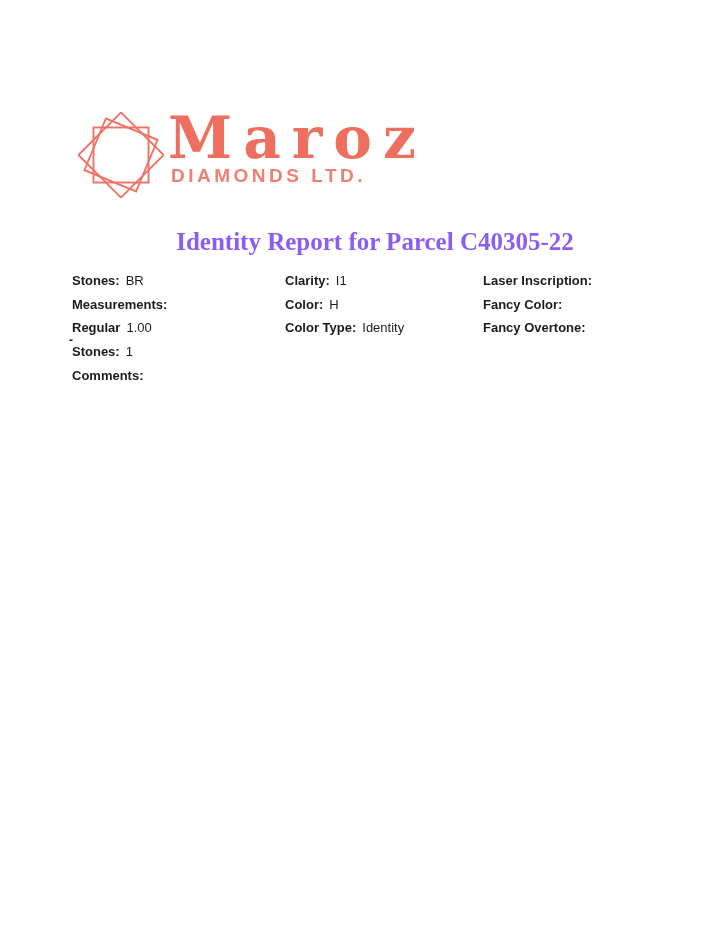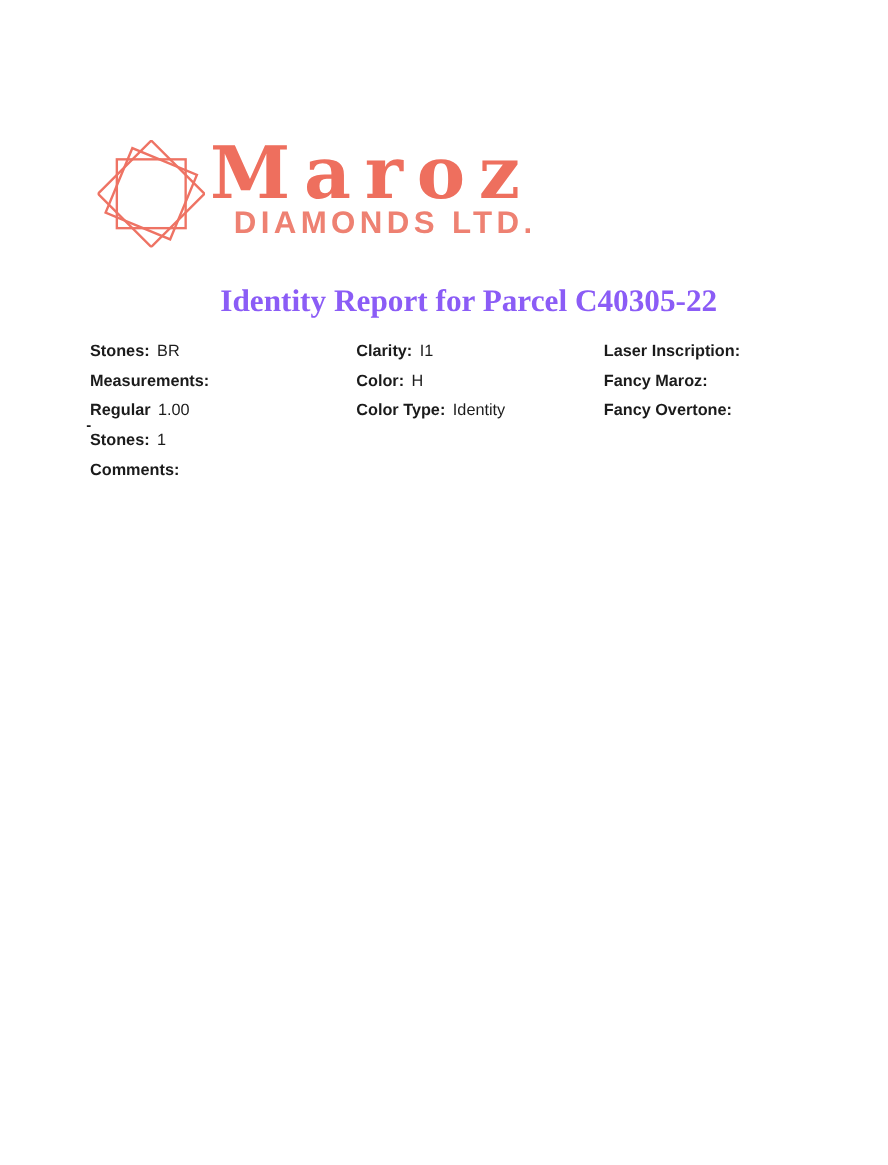--- a/index.html
+++ b/index.html
@@ -18,25 +18,24 @@
     font-family: "DejaVu Serif", serif;
     font-weight: bold;
     font-size: 58px; line-height: 1;
     letter-spacing: 11px;
     color: #ee6f5e;
     white-space: nowrap;
   }
   .logo-sub {
     left: 171px; top: 166px;
     font-weight: bold;
-    font-size: 25px; line-height: 1;
+    font-size: 19px; line-height: 1;
     letter-spacing: 3.5px;
     color: #ee8172;
     white-space: nowrap;
-    margin-left: 16px;
   }
 
   
   .report-title {
     left: 72px; top: 229px; width: 606px;
     text-align: center;
     font-family: "Liberation Serif", serif;
     font-weight: bold;
     font-size: 25px; line-height: 1;
     color: #8b5cf6;
@@ -105,18 +104,18 @@
   <div class="frow">
     <span class="flabel">Color Type:</span><span class="fvalue">Identity</span>
   </div>
 </div>
 
 <div class="fcol fcol-3">
   <div class="frow">
     <span class="flabel">Laser Inscription:</span><span class="fvalue"></span>
   </div>
   <div class="frow">
-    <span class="flabel">Fancy Maroz:</span><span class="fvalue"></span>
+    <span class="flabel">Fancy Color:</span><span class="fvalue"></span>
   </div>
   <div class="frow">
     <span class="flabel">Fancy Overtone:</span><span class="fvalue"></span>
   </div>
 </div>
 
 </body></html>

